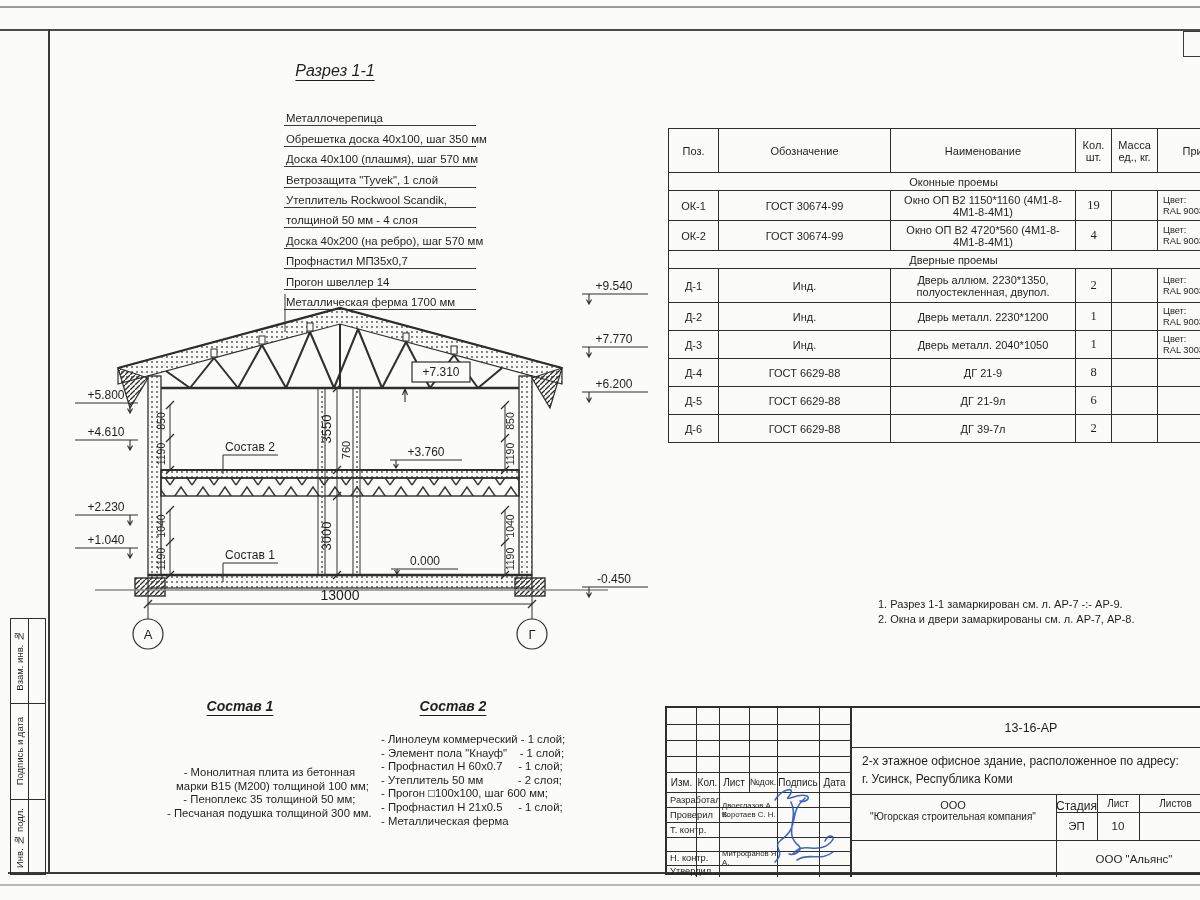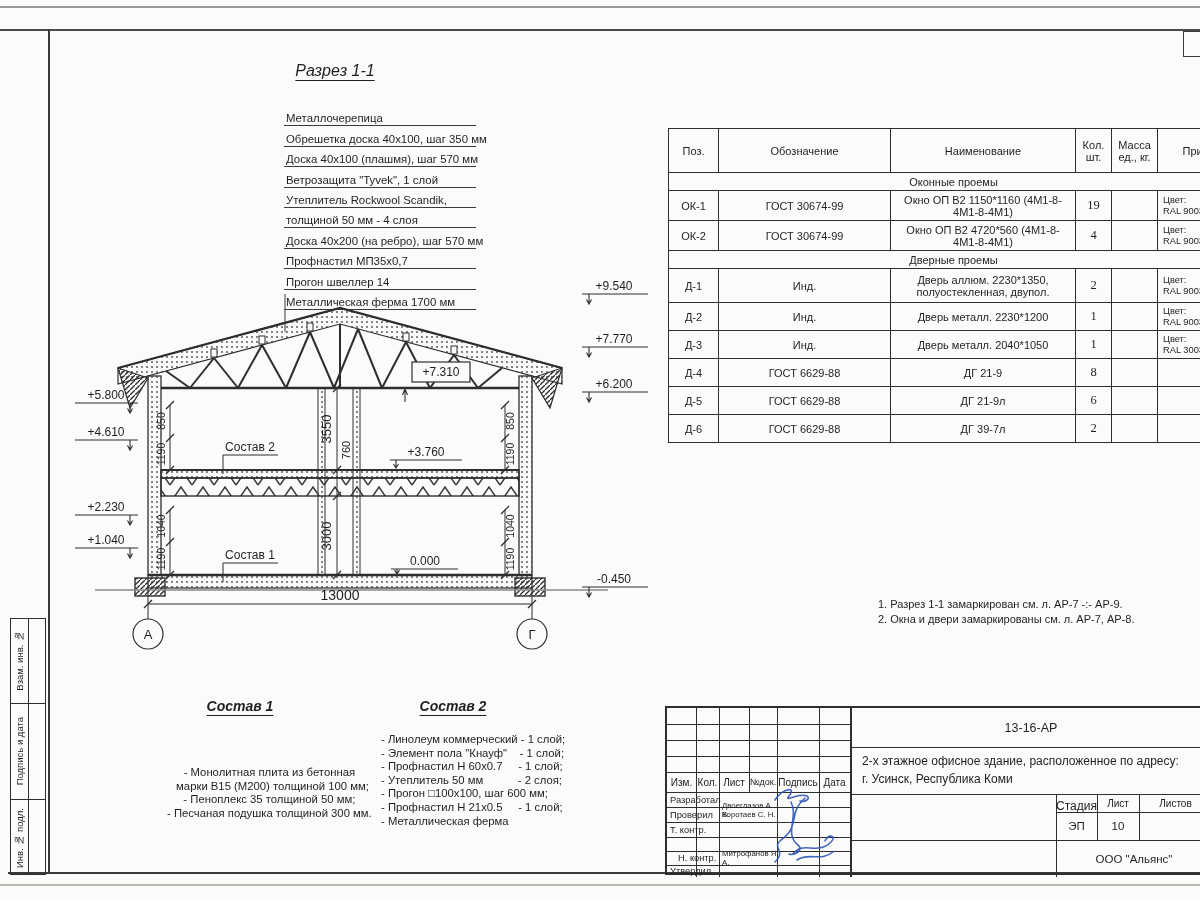--- a/index.html
+++ b/index.html
@@ -394,36 +394,40 @@
     <div class="abs cell-label" style="left:52px;top:64px;width:30px;height:20px;">Лист</div>
     <div class="abs cell-label" style="left:82px;top:64px;width:28px;height:20px;font-size:9px;">№док.</div>
     <div class="abs cell-label" style="left:110px;top:64px;width:42px;height:20px;">Подпись</div>
     <div class="abs cell-label" style="left:152px;top:64px;width:31px;height:20px;">Дата</div>
 
     <div class="abs role" style="left:0;top:84px;width:52px;height:15px;">Разработал</div>
     <div class="abs role" style="left:52px;top:84px;width:58px;height:15px;font-size:7.8px;margin-top:10px;">Двоеглазов А. В.</div>
     <div class="abs role" style="left:0;top:99px;width:52px;height:15px;">Проверил</div>
     <div class="abs role" style="left:52px;top:99px;width:58px;height:15px;font-size:7.8px;">Коротаев С. Н.</div>
     <div class="abs role" style="left:0;top:114px;width:52px;height:15px;">Т. контр.</div>
-    <div class="abs role" style="left:8px;top:143px;width:52px;height:14px;">Н. контр.</div>
+    <div class="abs role" style="left:0;top:143px;width:52px;height:14px;">Н. контр.</div>
     <div class="abs role" style="left:52px;top:143px;width:58px;height:14px;font-size:7.8px;">Митрофанов Я. А.</div>
     <div class="abs role" style="left:0;top:157px;width:52px;height:12px;">Утвердил</div>
 
     <div class="tb-line-h" style="left:183px;top:39px;width:362px;background:#2e2e2e;height:1.4px;"></div>
     <div class="tb-line-h" style="left:183px;top:86px;width:362px;background:#2e2e2e;height:1.4px;"></div>
     <div class="tb-line-h" style="left:183px;top:132px;width:362px;background:#2e2e2e;height:1.4px;"></div>
     <div class="tb-line-v" style="left:389px;top:86px;height:83px;background:#2e2e2e;width:1.4px;"></div>
     <div class="tb-line-v" style="left:430px;top:86px;height:46px;"></div>
     <div class="tb-line-v" style="left:472px;top:86px;height:46px;"></div>
     <div class="tb-line-h" style="left:389px;top:104px;width:156px;"></div>
 
     <div class="abs cell-label" style="left:183px;top:0;width:362px;height:39px;font-size:12.5px;">13-16-АР</div>
     <div class="abs" style="left:195px;top:44px;width:345px;font-size:12px;line-height:18px;">
       <div>2-х этажное офисное здание, расположенное по адресу:</div>
       <div>г. Усинск, Республика Коми</div>
+    </div>
+    <div class="abs" style="left:183px;top:91px;width:206px;text-align:center;">
+      <div style="font-size:11px;">ООО</div>
+      <div style="font-size:10px;">"Югорская строительная компания"</div>
     </div>
     <div class="abs cell-label" style="left:389px;top:89px;width:41px;height:18px;font-size:12px;">Стадия</div>
     <div class="abs cell-label" style="left:430px;top:86px;width:42px;height:18px;font-size:10px;">Лист</div>
     <div class="abs cell-label" style="left:472px;top:86px;width:73px;height:18px;font-size:10px;">Листов</div>
     <div class="abs cell-label" style="left:389px;top:104px;width:41px;height:28px;font-size:11.5px;">ЭП</div>
     <div class="abs cell-label" style="left:430px;top:104px;width:42px;height:28px;font-size:11.5px;">10</div>
     <div class="abs cell-label" style="left:472px;top:104px;width:73px;height:28px;font-size:11.5px;"></div>
     <div class="abs cell-label" style="left:389px;top:132px;width:156px;height:37px;font-size:11.5px;">ООО "Альянс"</div>
   </div>
 

